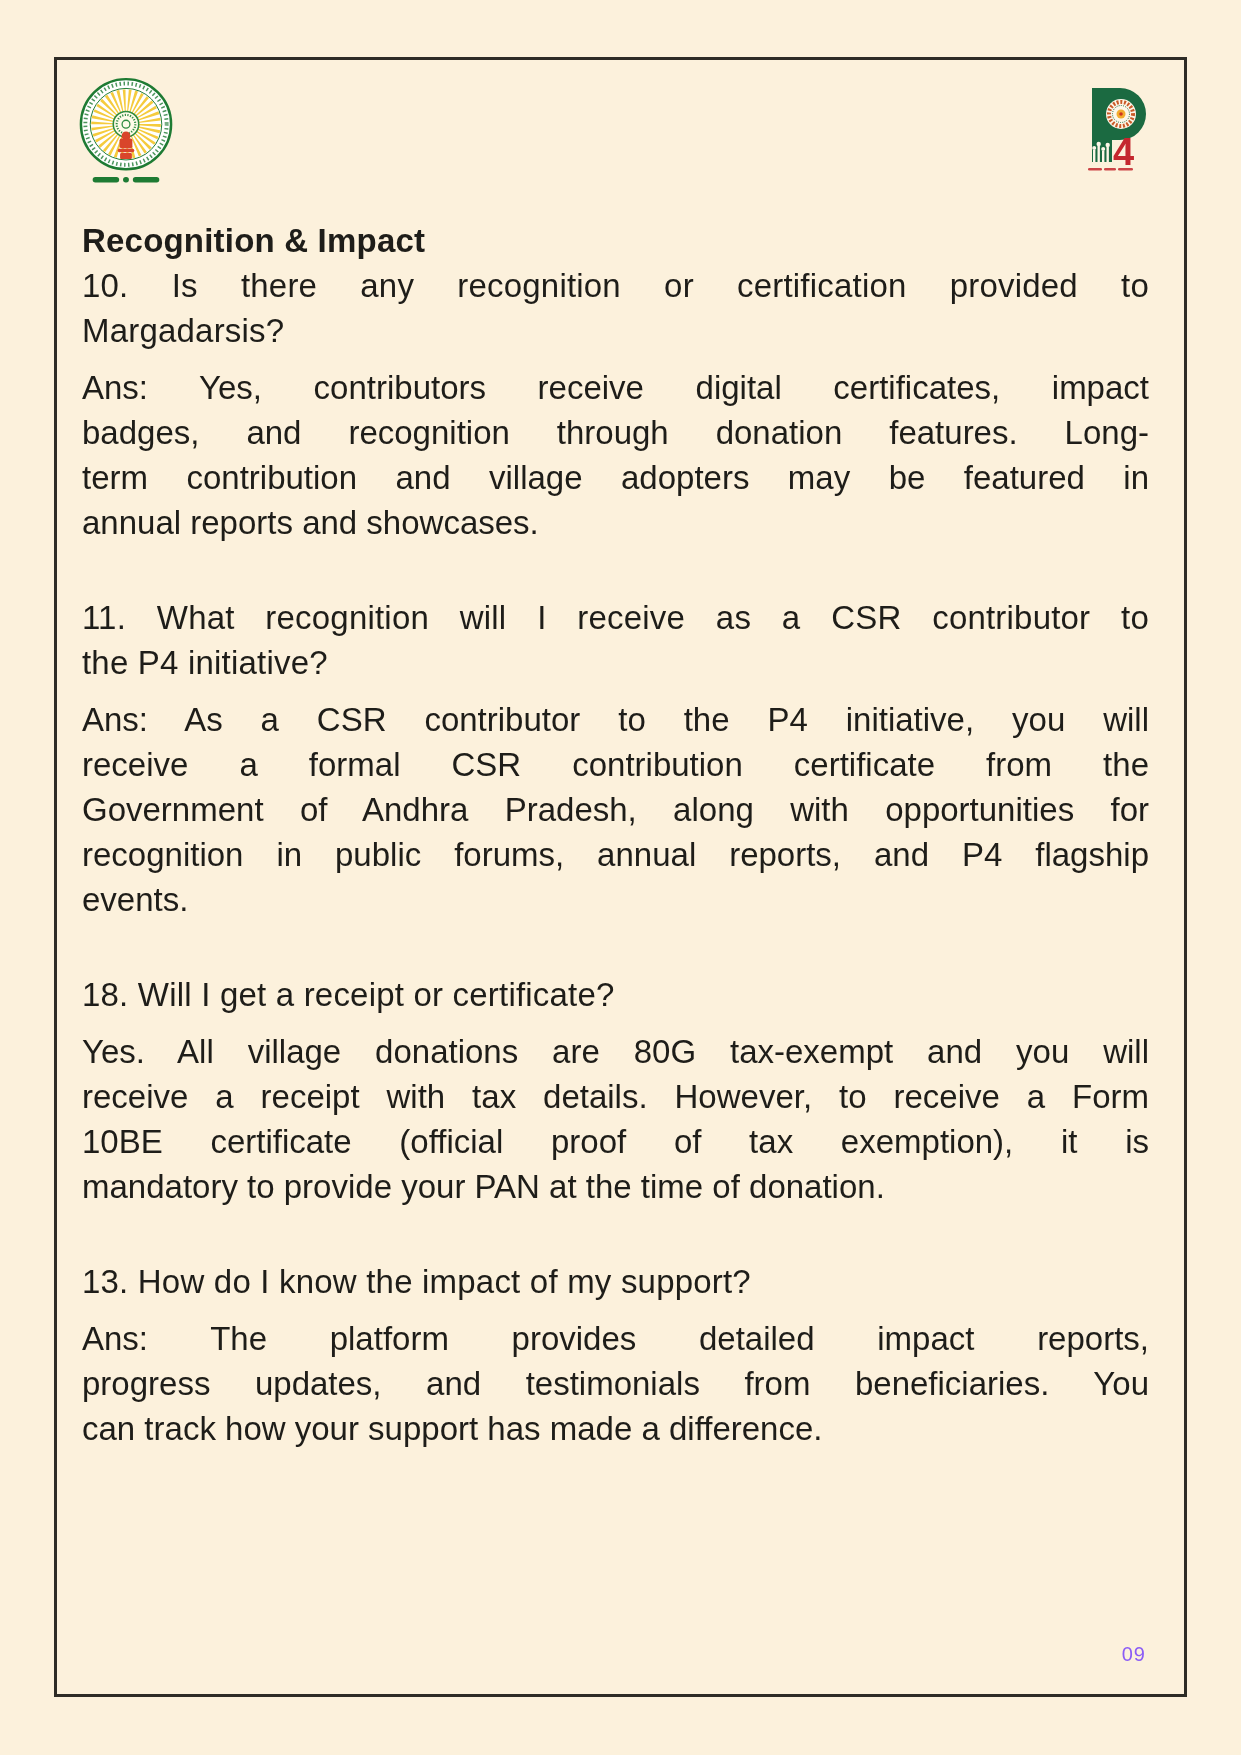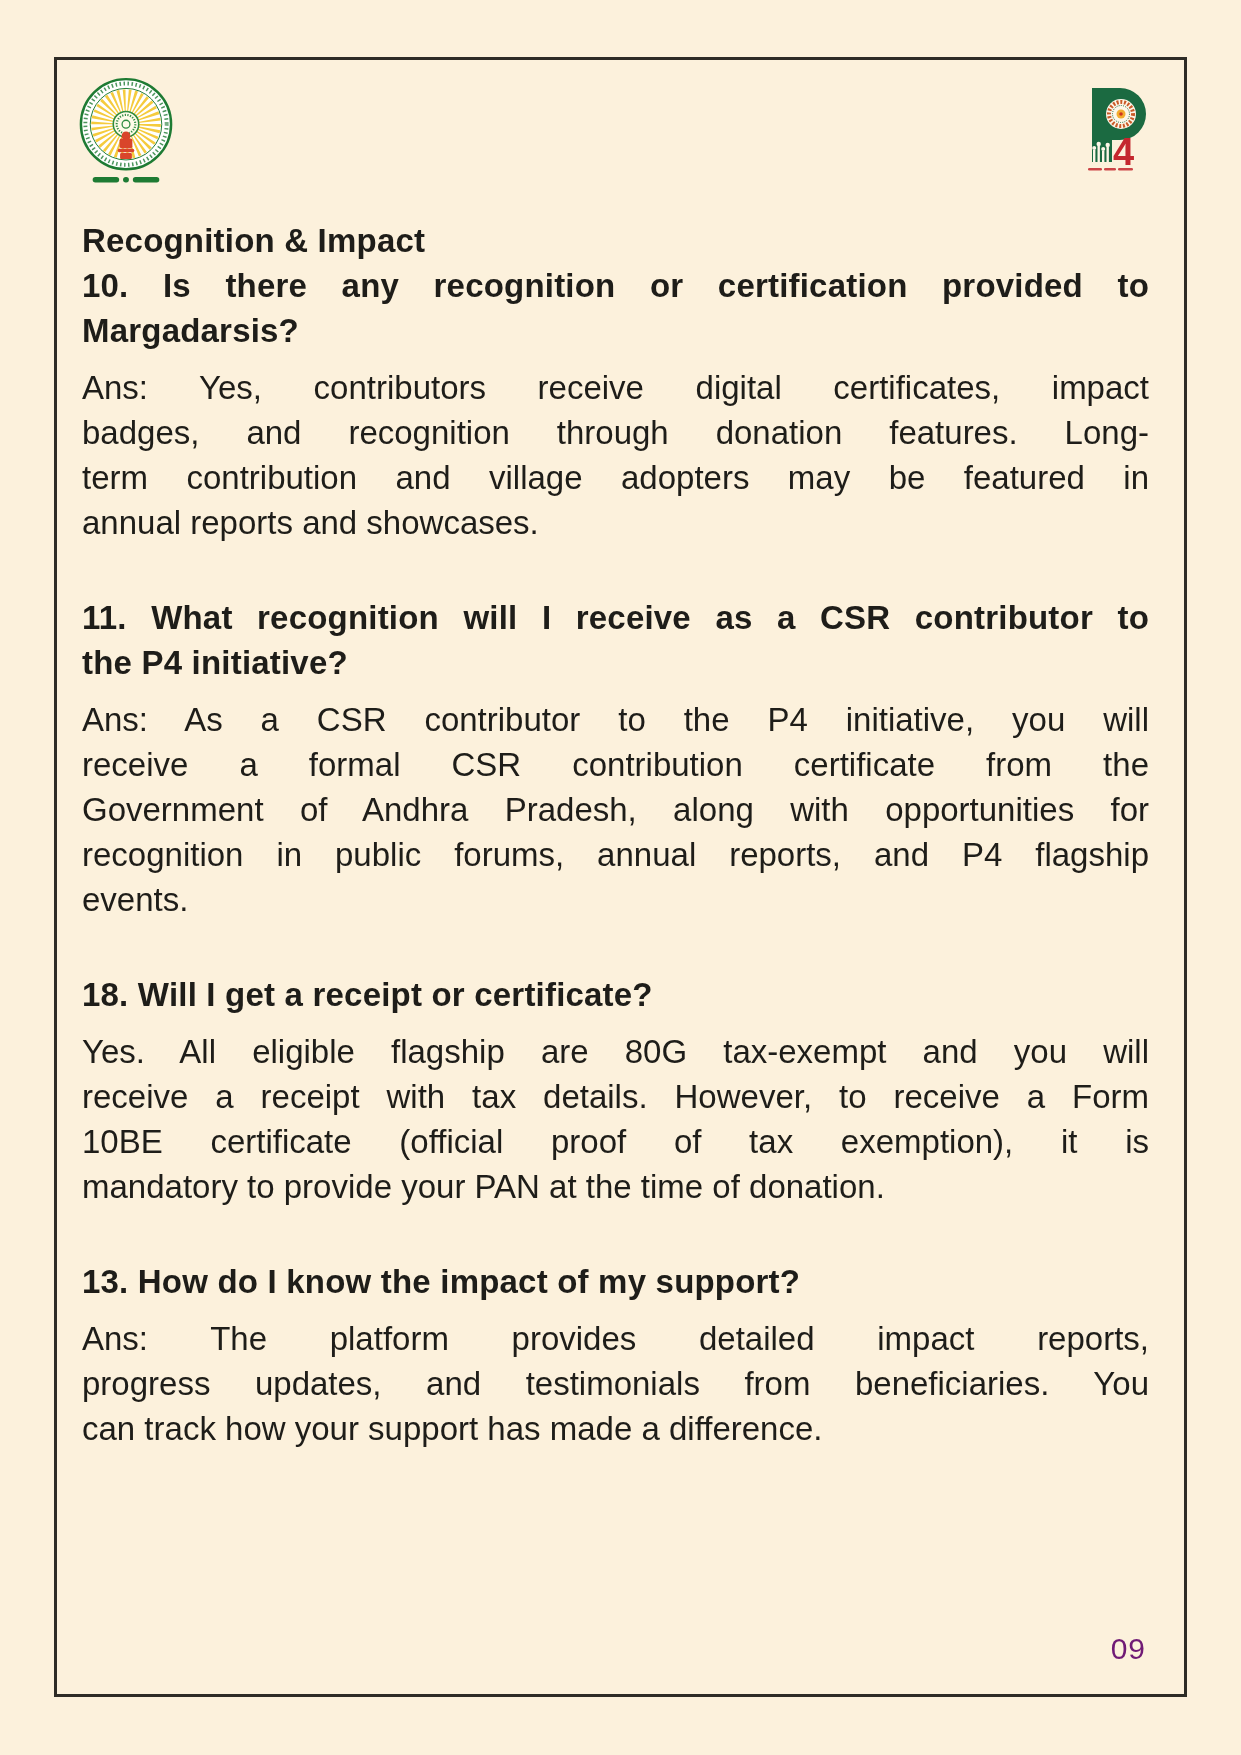--- a/index.html
+++ b/index.html
@@ -43,32 +43,32 @@
     width: 1067px;
   }
   .section-title {
     font-size: 33px;
     font-weight: bold;
     line-height: 45px;
     letter-spacing: 0.2px;
   }
   section.faq { margin-top: 50px; }
   section.faq:first-of-type { margin-top: 0; }
-  .q { font-weight: bold; margin-bottom: 12px; }
+  .q { font-weight: normal; margin-bottom: 12px; }
   .q .jline, .q .lline { font-size: 33px; line-height: 45px; letter-spacing: 0.2px; }
   .a .jline, .a .lline { font-size: 33px; line-height: 45px; }
   .jline { text-align: justify; text-align-last: justify; }
   .lline { text-align: left; }
   .b { font-weight: normal; }
   .pagenum {
     position: absolute;
     right: 38px;
     bottom: 28px;
-    font-size: 30px;
-    color: #701a75;
+    font-size: 20px;
+    color: #8b5cf6;
     letter-spacing: 1px;
   }
 </style>
 </head>
 <body>
 
 <div class="page">
   <div class="frame">
 
     <div class="logo-ap">
@@ -150,21 +150,21 @@
           <div class="jline">recognition in public forums, annual reports, and P4 flagship</div>
           <div class="lline">events.</div>
         </div>
       </section>
 
       <section class="faq">
         <div class="q">
           <div class="lline">18. Will I get a receipt or certificate?</div>
         </div>
         <div class="a">
-          <div class="jline">Yes. All eligible flagship are 80G tax-exempt and you will</div>
+          <div class="jline">Yes. All village donations are 80G tax-exempt and you will</div>
           <div class="jline">receive a receipt with tax details. However, to receive a Form</div>
           <div class="jline">10BE certificate (official proof of tax exemption), it is</div>
           <div class="lline">mandatory to provide your PAN at the time of donation.</div>
         </div>
       </section>
 
       <section class="faq">
         <div class="q">
           <div class="lline">13. How do I know the impact of my support?</div>
         </div>

